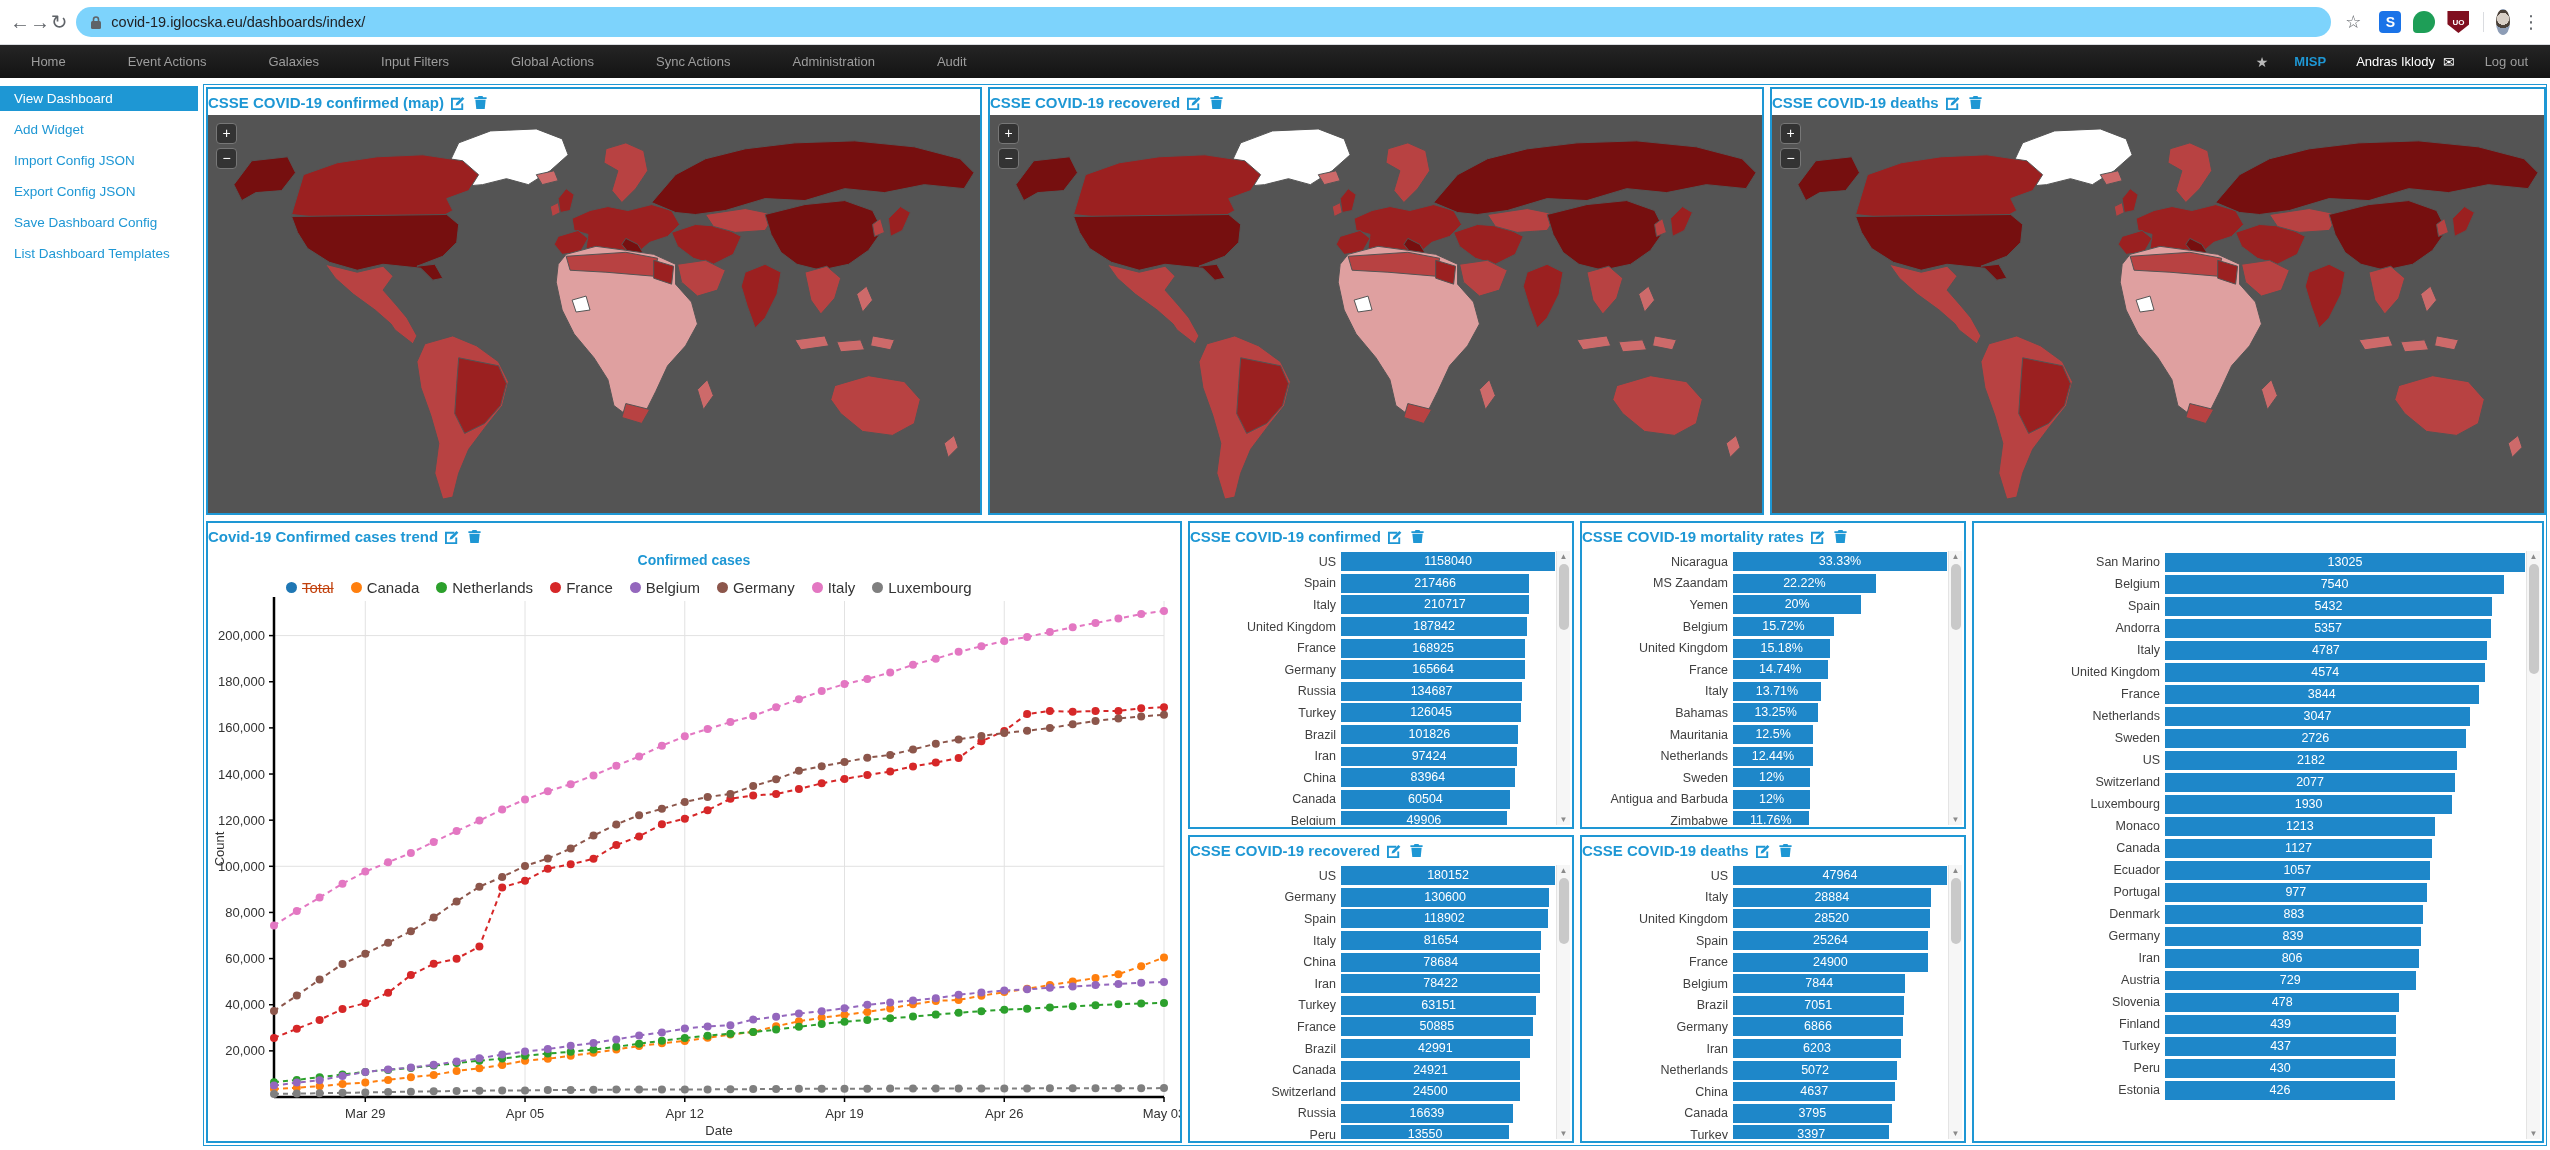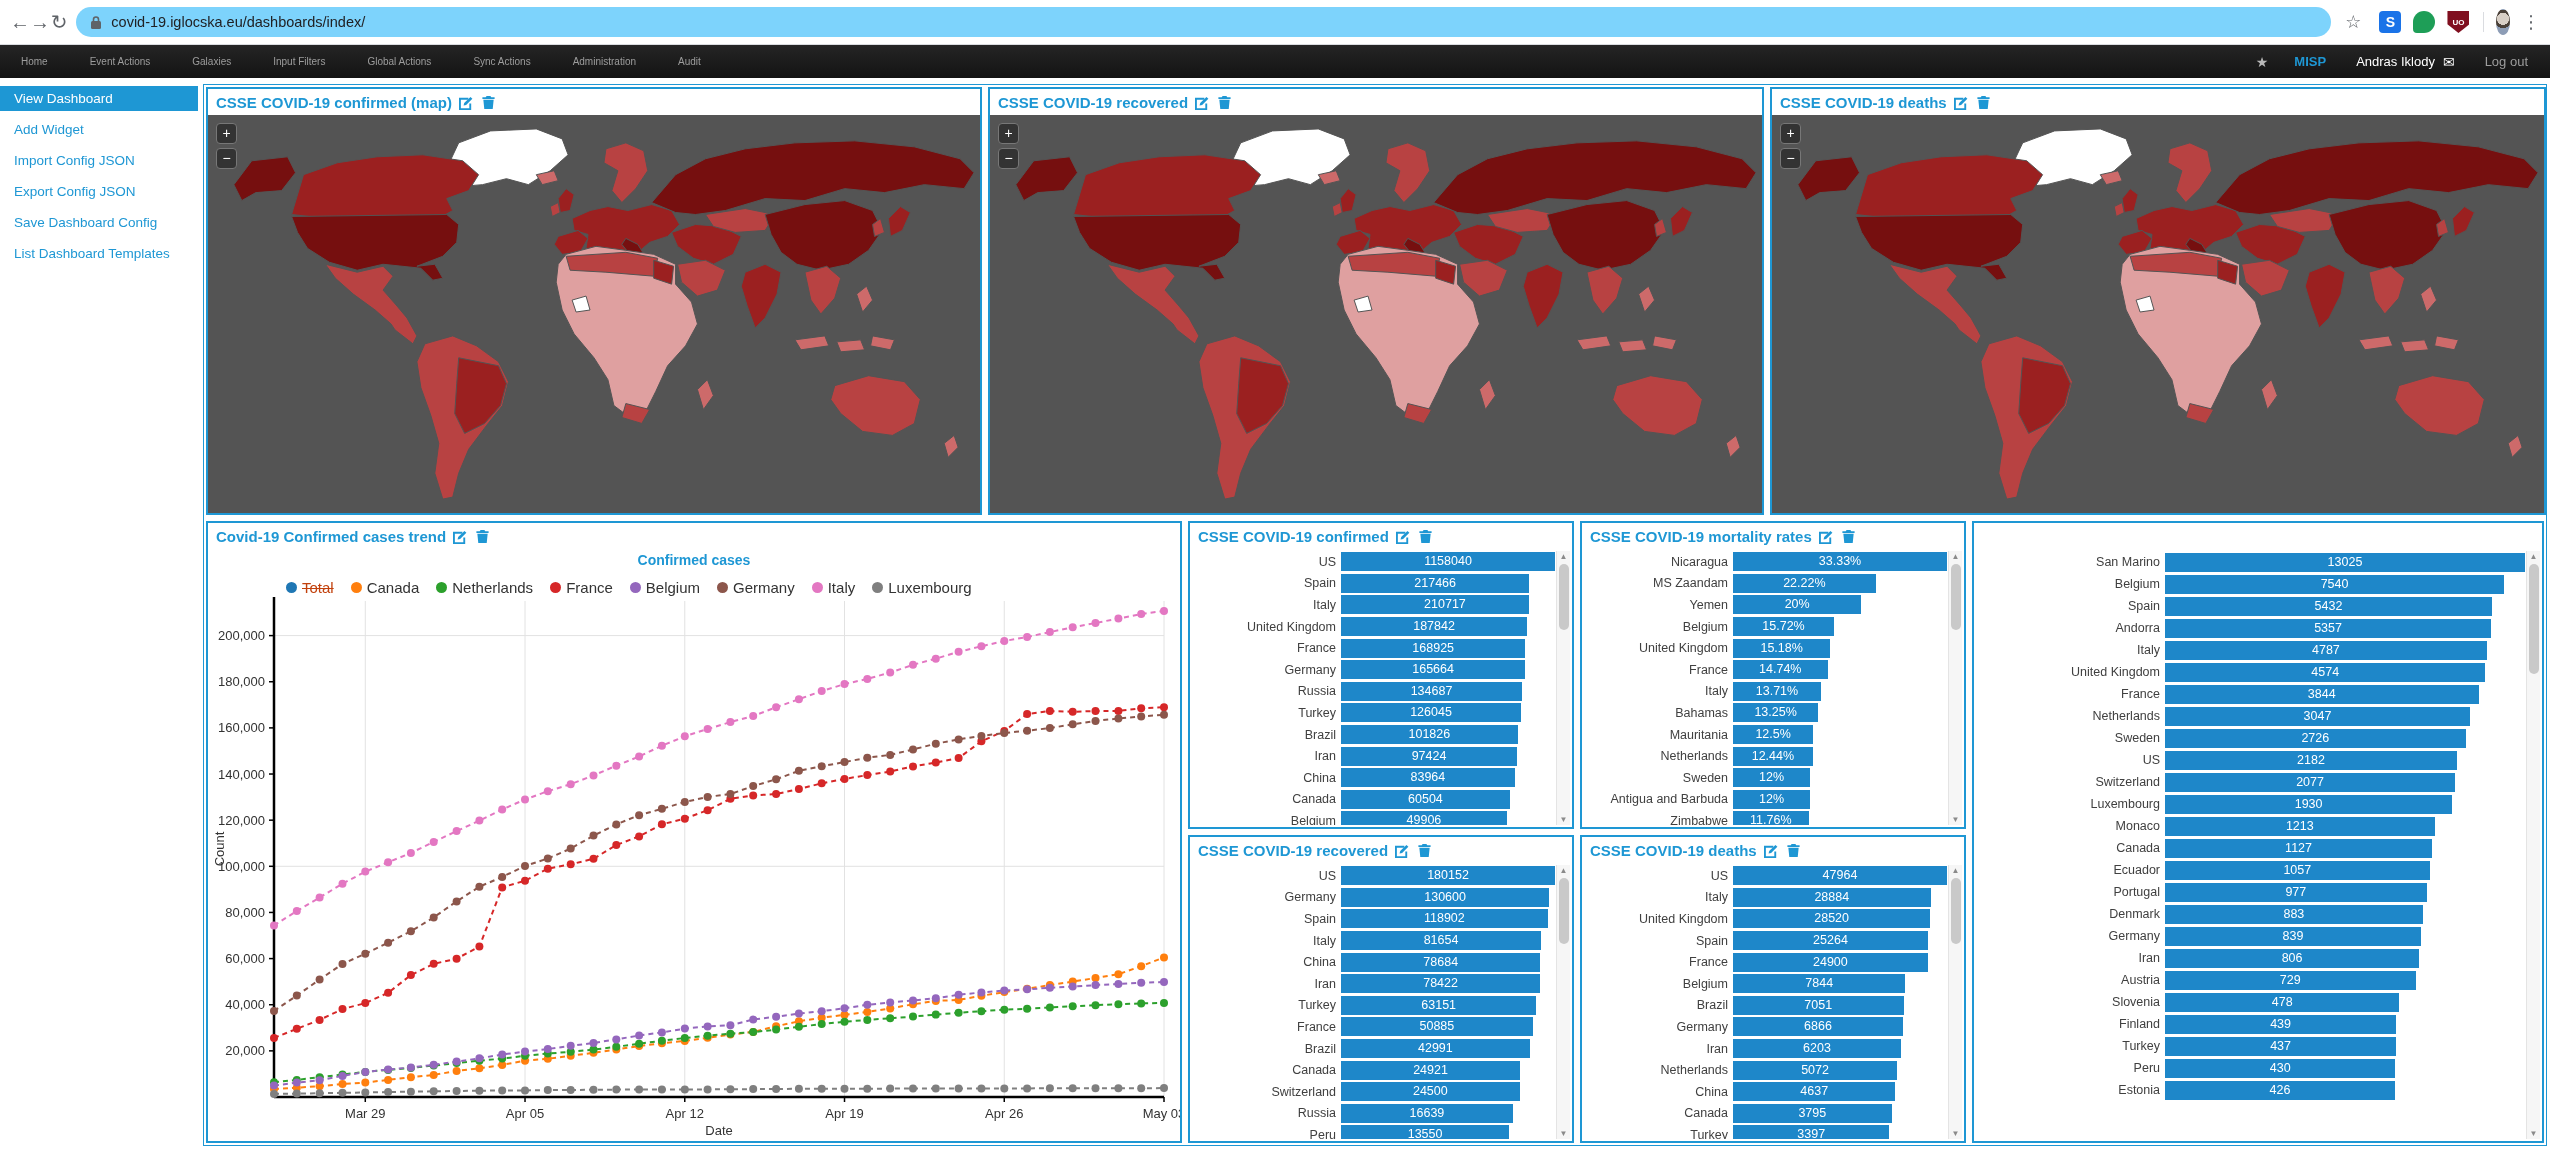--- a/index.html
+++ b/index.html
@@ -23,38 +23,38 @@
            clip-path:polygon(0 0,100% 0,100% 60%,50% 100%,0 60%); }
   .chrome .sep { width:1px; height:20px; background:#dadce0; margin-left:14px; }
   .avatar { width:26px; height:26px; border-radius:50%; background:#8d9db6;
             background:radial-gradient(circle at 50% 38%, #d8cfc6 0 34%, #4a4038 35% 52%, #8d9db6 53%); margin-left:12px; }
   .kebab { font-size:18px; color:#5f6368; margin-left:12px; }
 
   
   .misp-nav { position:absolute; left:0; top:45px; width:2550px; height:33px;
               background:linear-gradient(#252525,#131313); display:flex; align-items:center; justify-content:space-between; }
   .nav-left { display:flex; height:100%; }
-  .nav-item { color:#9d9d9d; font-size:10px; padding:0 21px; display:flex; align-items:center; cursor:pointer; text-decoration:none; }
+  .nav-item { color:#9d9d9d; font-size:13px; padding:0 31px; display:flex; align-items:center; cursor:pointer; text-decoration:none; }
   .nav-right { display:flex; align-items:center; height:100%; padding-right:22px; }
   .nav-star { color:#b9b9b9; font-size:14px; margin-right:26px; }
   .nav-brand { color:var(--accent,#1e97d4); font-size:13px; font-weight:bold; margin-right:30px; cursor:pointer; }
   .nav-user { color:#ffffff; font-size:13px; margin-right:8px; }
   .nav-mail { color:#ffffff; font-size:14px; margin-right:30px; }
   .nav-logout { color:#9d9d9d; font-size:13px; cursor:pointer; }
 
   
   #sidebar { position:absolute; left:0; top:86px; width:198px; }
   .side-item { font-size:13.5px; color:var(--accent,#1e97d4); padding:5px 14px; margin-bottom:6px; cursor:pointer; }
   .side-item.active { background:var(--accent,#1e97d4); color:#fff; }
 
   
   #dash { position:absolute; left:203px; top:84px; width:2344px; height:1062px;
           border:1px solid var(--accent,#1e97d4); }
   .widget { position:absolute; border:2px solid var(--accent,#1e97d4); background:#fff; overflow:hidden; }
-  .wtitle { height:26px; display:flex; align-items:center; padding-left:8px; font-size:15px; font-weight:bold;
+  .wtitle { height:26px; display:flex; align-items:center; font-size:15px; font-weight:bold;
             color:var(--accent,#1e97d4); white-space:nowrap; }
   .wicon { width:15px; height:15px; margin-left:7px; fill:var(--accent,#1e97d4); cursor:pointer; flex:0 0 auto; }
 
   #w-map1 { left:2px;    top:2px; width:776px; height:428px; }
   #w-map2 { left:784px;  top:2px; width:776px; height:428px; }
   #w-map3 { left:1566px; top:2px; width:776px; height:428px; }
   #w-trend{ left:2px;    top:436px; width:976px; height:622px; }
   #w-confirmed { left:984px;  top:436px; width:386px; height:308px; }
   #w-mortality { left:1376px; top:436px; width:386px; height:308px; }
   #w-recovered { left:984px;  top:750px; width:386px; height:308px; }

